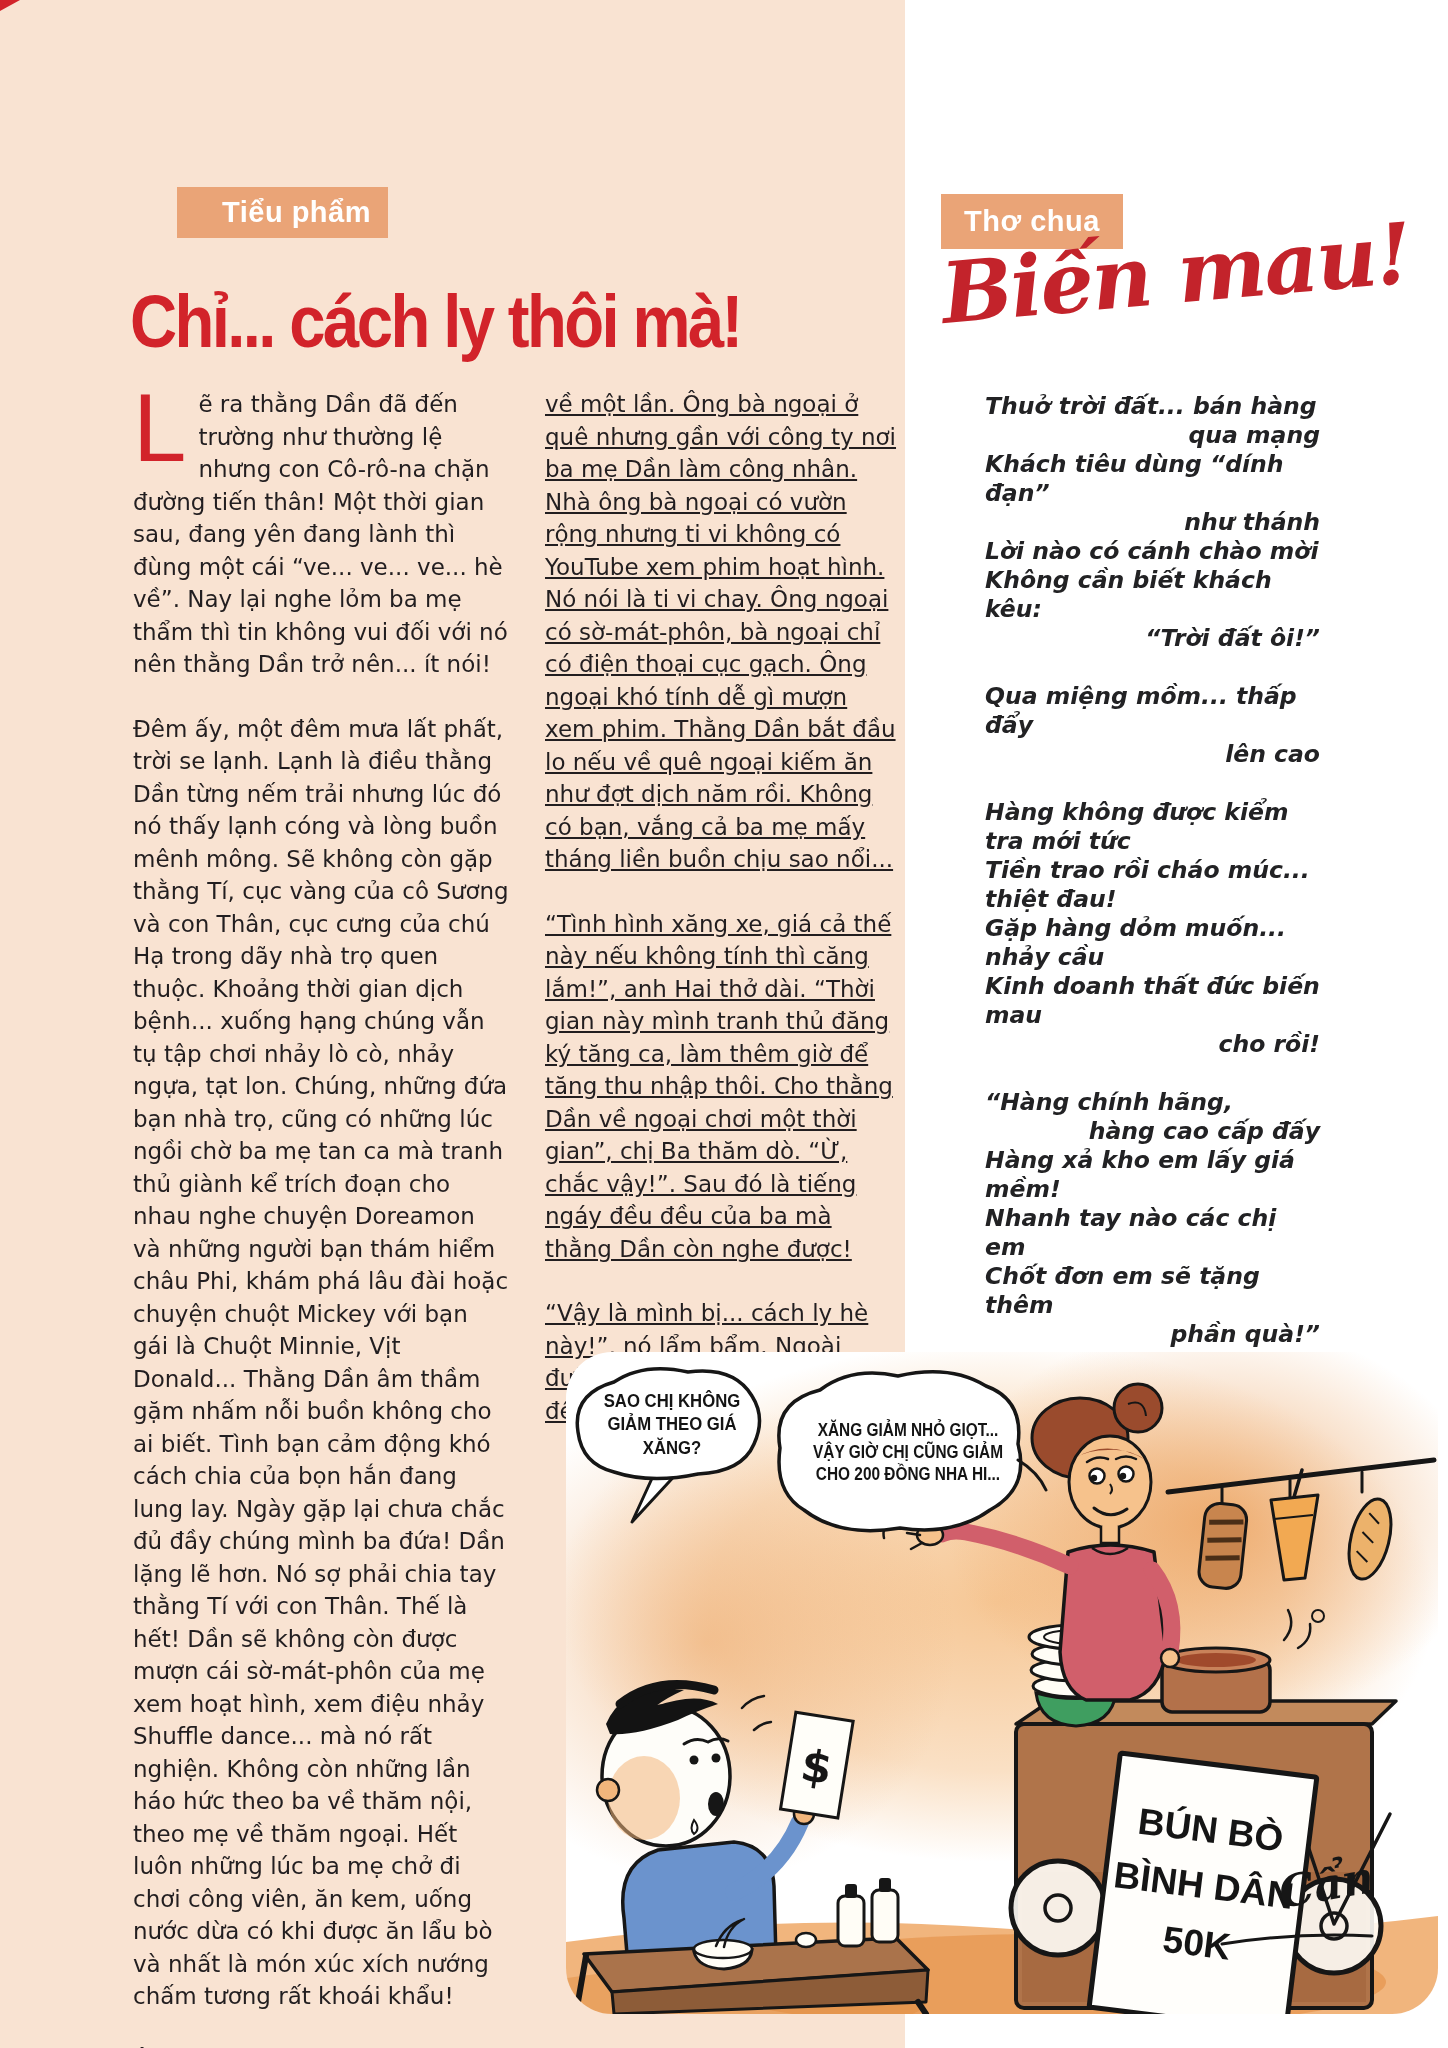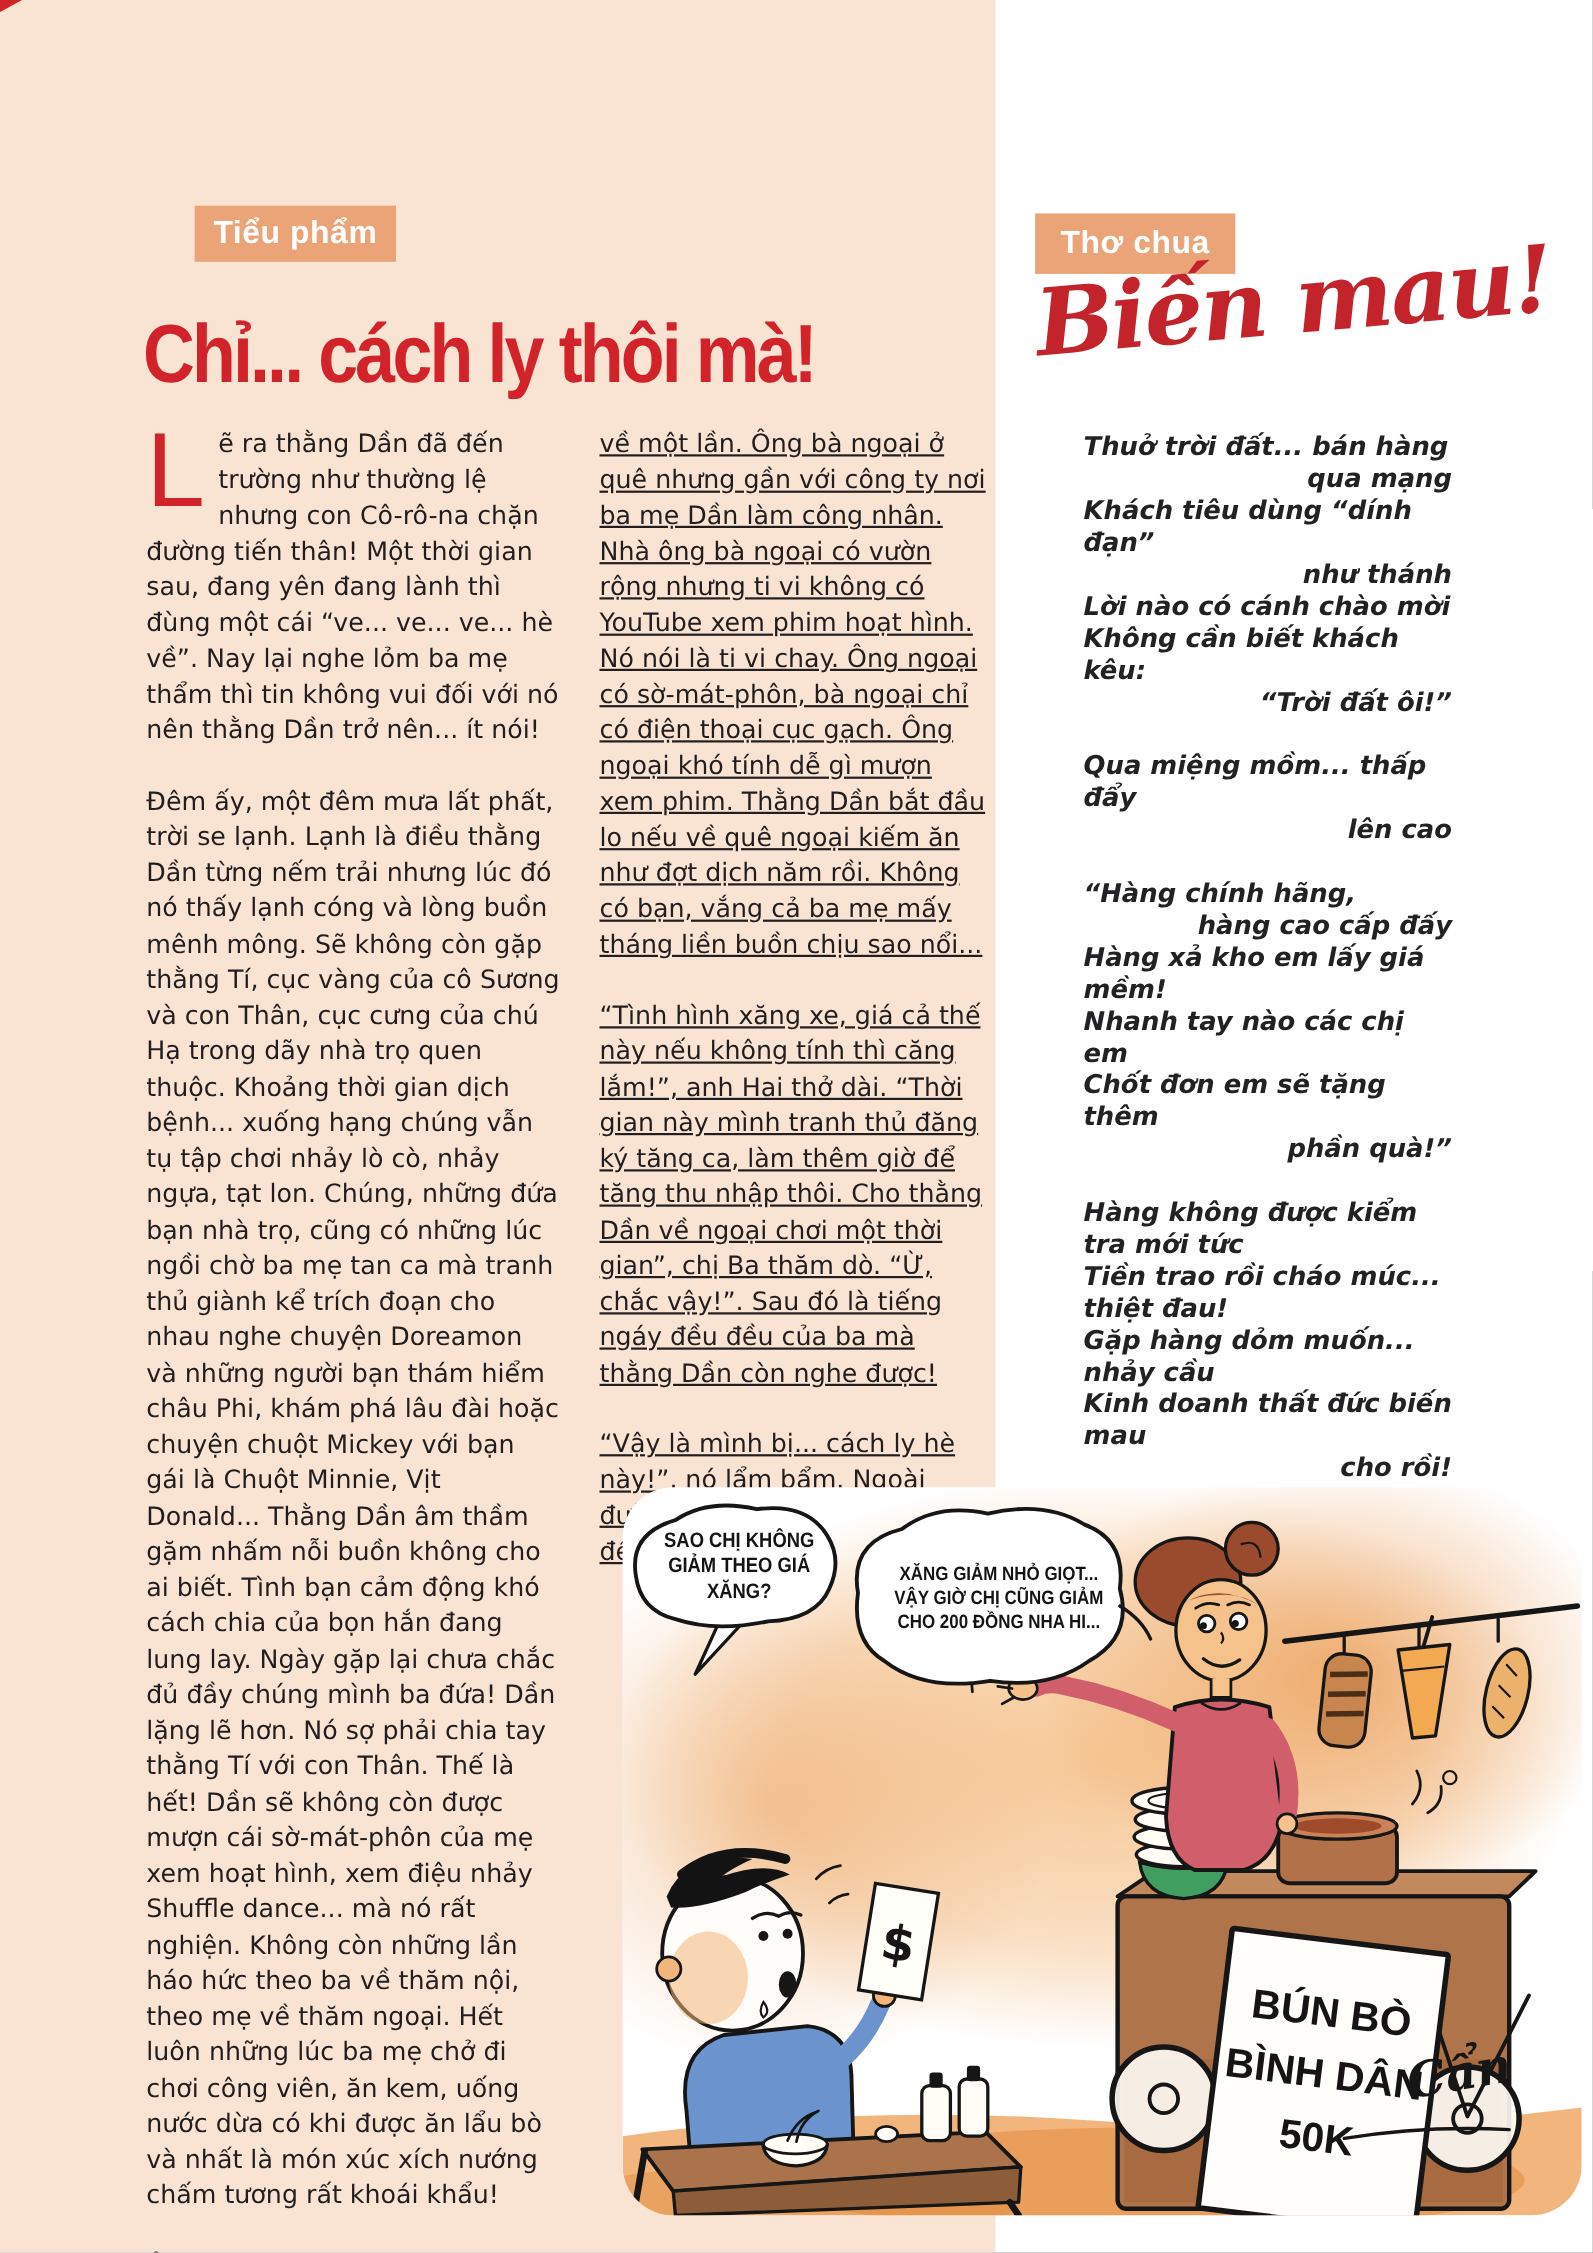--- a/index.html
+++ b/index.html
@@ -10,21 +10,21 @@
     color:#221e20;
   }
   .peach-panel { position:absolute; left:0; top:0; width:905px; height:2048px; background:#f9e3d2; }
   .red-corner { position:absolute; left:0; top:0; width:20px; height:11px; background:#d2232a;
     clip-path:polygon(0 0,100% 0,0 100%); }
 
   
   .badge { position:absolute; display:flex; align-items:center; justify-content:center;
     background:#eaa477; color:#ffffff; font-weight:bold; font-size:29px;
     font-family:"Liberation Sans",sans-serif; letter-spacing:.5px; }
-  .badge-left  { left:177px; top:187px; width:183px; height:51px; }
+  .badge-left  { left:177px; top:187px; width:183px; height:51px;padding-left:28px; }
   .badge-right { left:941px; top:194px; width:182px; height:55px;text-align:center; }
 
   
   .article-title {
     position:absolute; left:130px; top:282px; margin:0;
     font-family:"Liberation Sans",sans-serif; font-weight:bold;
     font-size:75px; line-height:1.05; color:#d2232a; letter-spacing:-3px;
     transform:scaleX(.87); transform-origin:left top; white-space:nowrap;
   }
   .col { position:absolute; top:388px; }
@@ -102,33 +102,33 @@
         <div class="pline r">như thánh</div>
         <div class="pline">Lời nào có cánh chào mời</div>
         <div class="pline">Không cần biết khách kêu:</div>
         <div class="pline r">“Trời đất ôi!”</div>
       </div>
       <div class="stanza">
         <div class="pline">Qua miệng mồm... thấp đẩy</div>
         <div class="pline r">lên cao</div>
       </div>
       <div class="stanza">
+        <div class="pline">Hàng không được kiểm tra mới tức</div>
+        <div class="pline">Tiền trao rồi cháo múc... thiệt đau!</div>
+        <div class="pline">Gặp hàng dỏm muốn... nhảy cầu</div>
+        <div class="pline">Kinh doanh thất đức biến mau</div>
+        <div class="pline r">cho rồi!</div>
+      </div>
+      <div class="stanza">
         <div class="pline">“Hàng chính hãng,</div>
         <div class="pline r">hàng cao cấp đấy</div>
         <div class="pline">Hàng xả kho em lấy giá mềm!</div>
         <div class="pline">Nhanh tay nào các chị em</div>
         <div class="pline">Chốt đơn em sẽ tặng thêm</div>
         <div class="pline r">phần quà!”</div>
-      </div>
-      <div class="stanza">
-        <div class="pline">Hàng không được kiểm tra mới tức</div>
-        <div class="pline">Tiền trao rồi cháo múc... thiệt đau!</div>
-        <div class="pline">Gặp hàng dỏm muốn... nhảy cầu</div>
-        <div class="pline">Kinh doanh thất đức biến mau</div>
-        <div class="pline r">cho rồi!</div>
       </div>
       <div class="poem-author">KHÚC THỤY ANH</div>
     </div>
   </section>
 
   <div class="cartoon">
     <svg width="872" height="662" viewBox="0 0 872 662">
       <defs>
         <radialGradient id="w1">
             <stop offset="0" stop-color="#f6c795"></stop>

